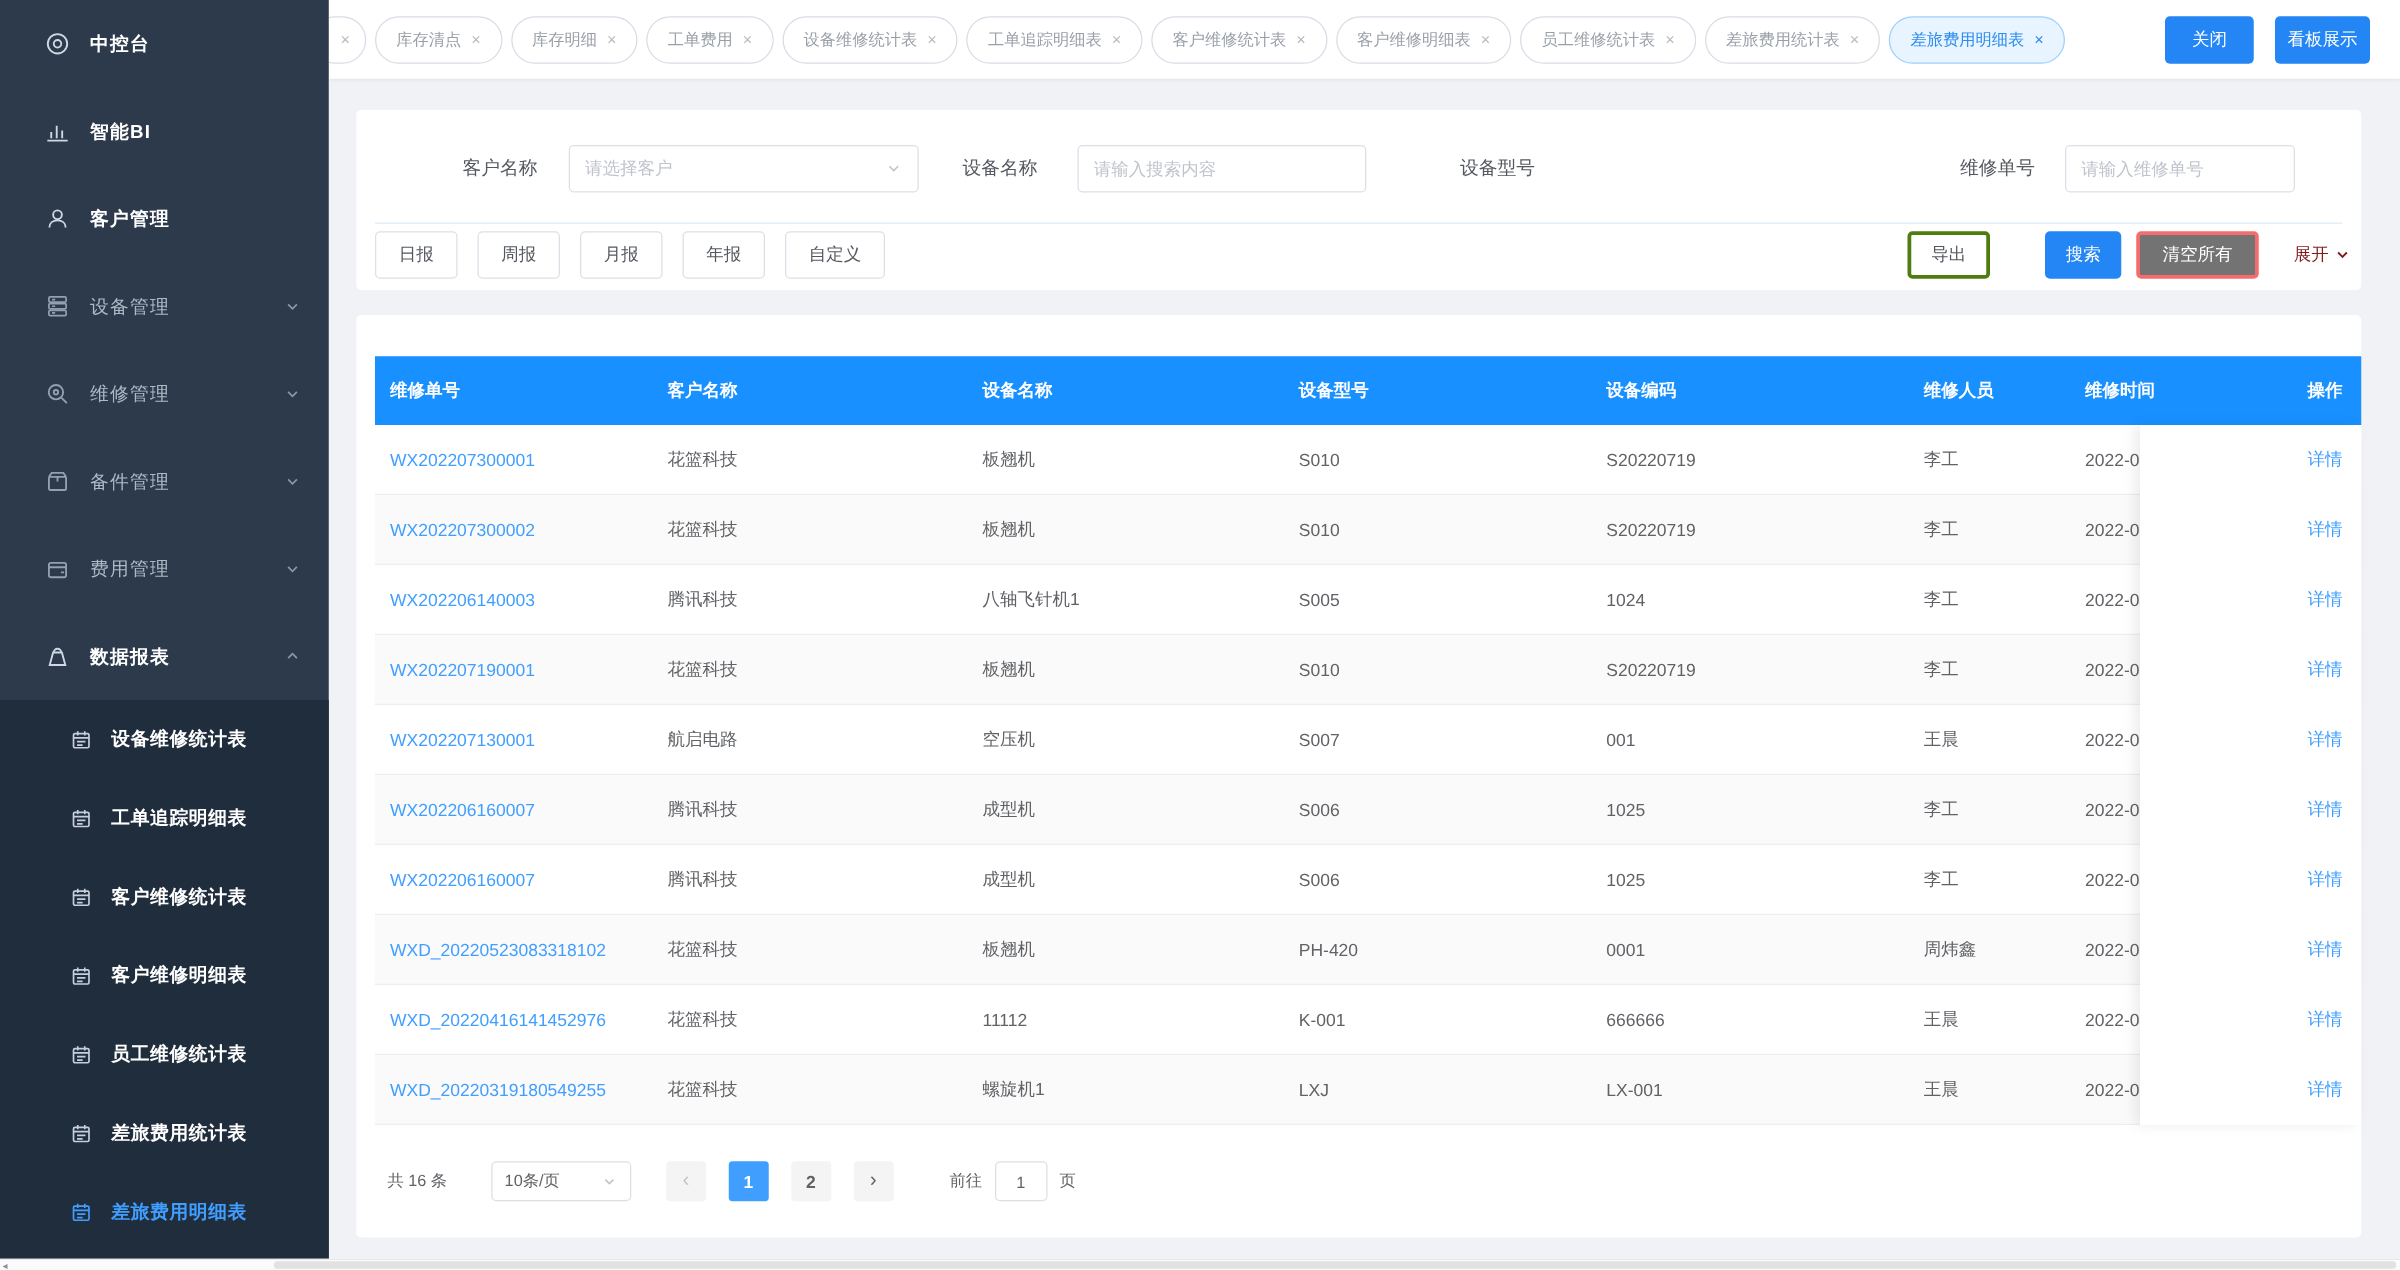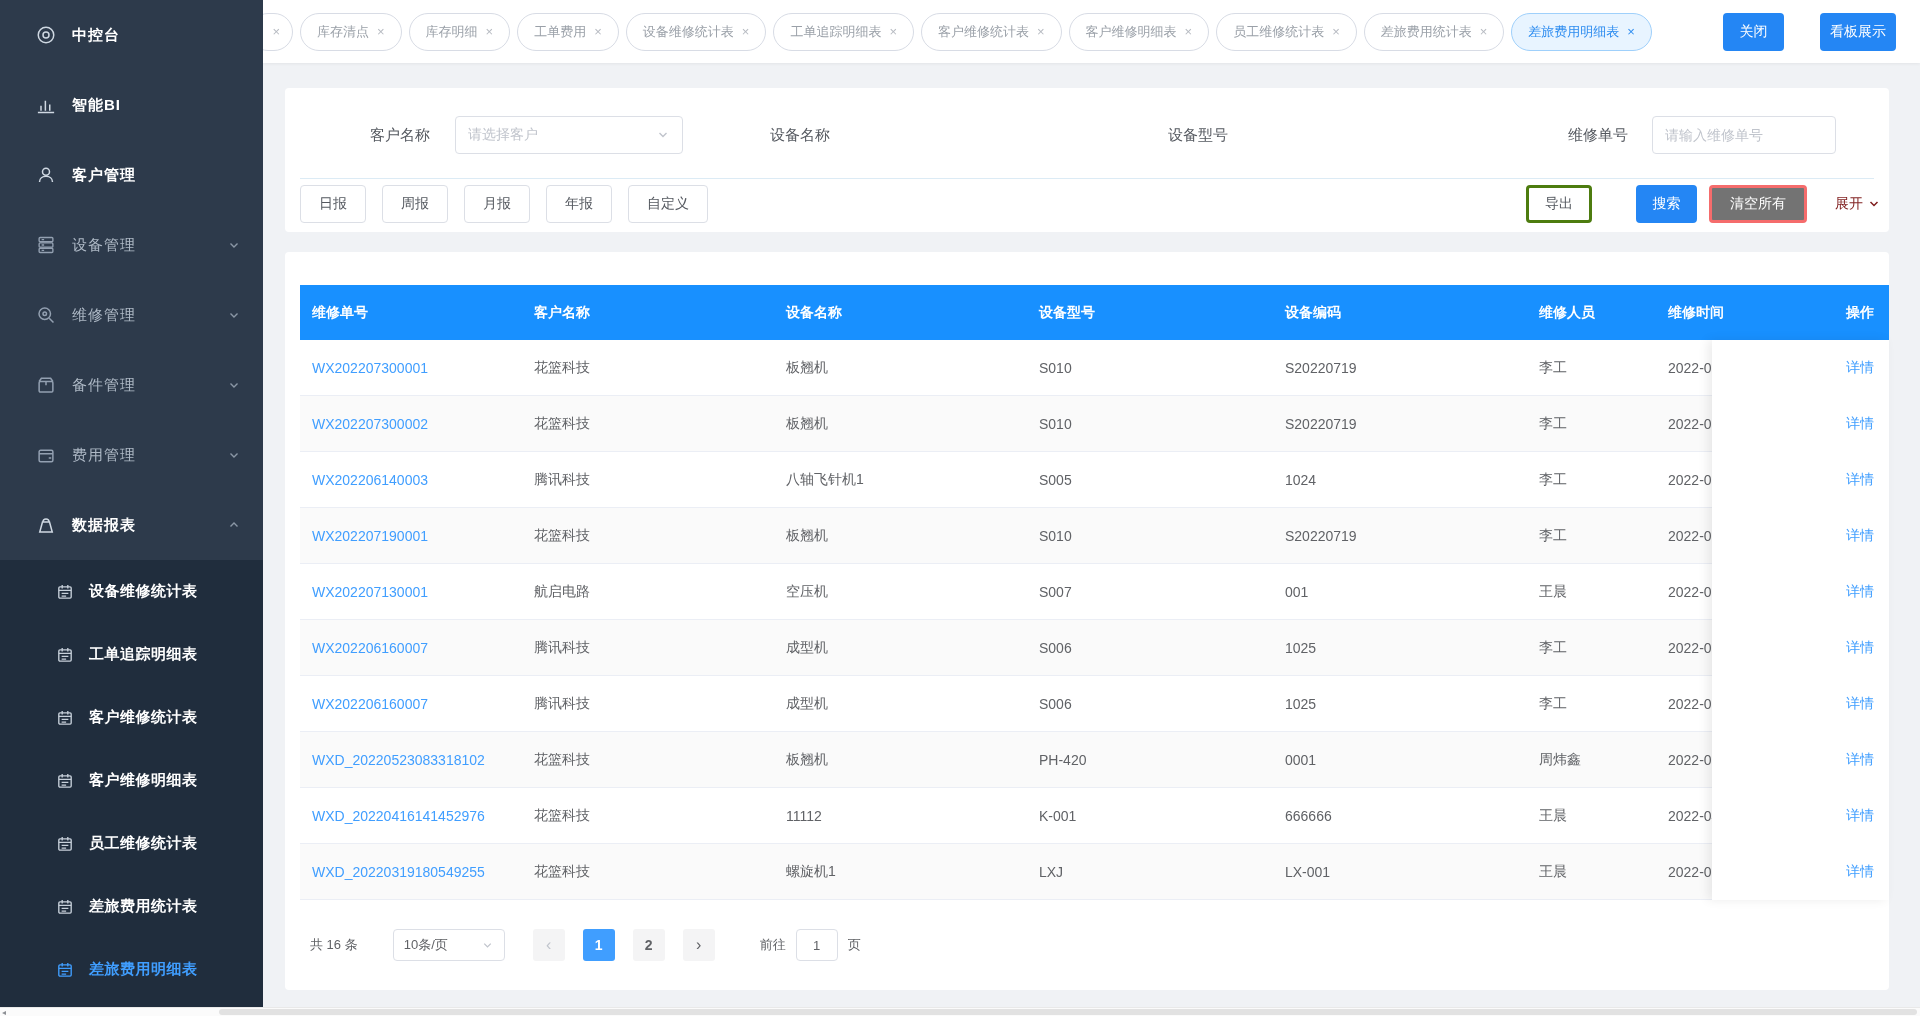--- a/index.html
+++ b/index.html
@@ -31,21 +31,21 @@
   .tab { flex:0 0 auto; height:38px; display:flex; align-items:center; padding:0 16px;
     border:1px solid #d8dce5; border-radius:19px; margin-right:7px; background:#fff;
     font-size:13px; color:#9aa0a8; cursor:pointer; white-space:nowrap; }
   .tab .t-close { margin-left:8px; font-size:13px; color:#b6bac1; line-height:1; }
   .tab.partial { width:44px; margin-left:-18px; justify-content:flex-end; padding:0 12px 0 0; }
   .tab.active { background:#e8f4ff; border-color:#9fd0fb; color:#2d8cf0; }
   .tab.active .t-close { color:#2d8cf0; }
   .top-btn { position:absolute; top:13px; height:38px; border:none; border-radius:4px;
     background:#2486f4; color:#fff; font-size:14px; cursor:pointer;
     font-family:"Liberation Sans",sans-serif; }
-  .btn-close-all { right:136px; width:61px; }
+  .btn-close-all { right:117px; width:71px; }
   .btn-board { right:24px; width:76px; }
 
   
   .content { position:absolute; left:263px; top:63px; right:0; bottom:9px; background:#f0f2f5; }
   .card { position:absolute; left:22px; width:1604px; background:#fff; border-radius:4px; }
 
   
   .filter-card { top:25px; height:144px; }
   .f-label { position:absolute; top:27px; height:40px; line-height:40px; font-size:15px;
     color:#54585f; text-align:right; width:72px; }
@@ -333,29 +333,30 @@
     <span class="t-close">×</span>
   </div>
   <button class="top-btn btn-close-all">关闭</button>
   <button class="top-btn btn-board">看板展示</button>
 </header>
 
 <main class="content">
 
   <section class="card filter-card">
     <span class="f-label" style="left:73px;">客户名称</span>
-    <div class="f-select" style="left:170px; width:228px;">
+    <div class="f-select" style="left:170px; width:280px;">
       <span class="ph">请选择客户</span>
       <span class="chev">
         <svg viewBox="0 0 14 14" fill="none" stroke="currentColor" stroke-width="1.4">
             <path d="M3.5 5l3.5 3.5L10.5 5"></path>
           </svg>
         </span>
     </div>
     <span class="f-label" style="left:473px;">设备名称</span>
+    <input class="f-input" style="left: 577px; width: 231px;" placeholder="请输入搜索内容">
     <span class="f-label" style="left:871px;">设备型号</span>
     <span class="f-label" style="left:1271px;">维修单号</span>
     <input class="f-input" style="left: 1367px; width: 184px;" placeholder="请输入维修单号">
 
     <div class="f-divider"></div>
 
     <div class="period-row">
       <button class="p-btn">日报</button>
       <button class="p-btn">周报</button>
       <button class="p-btn">月报</button>

